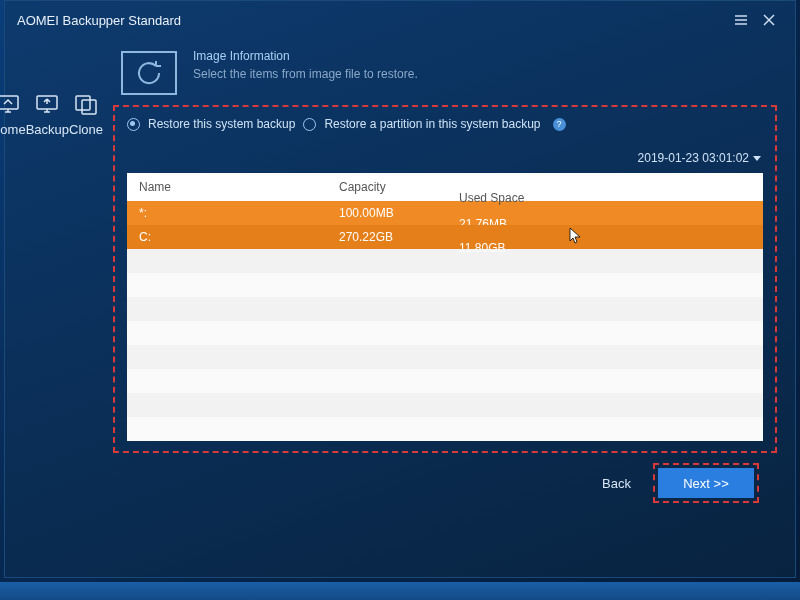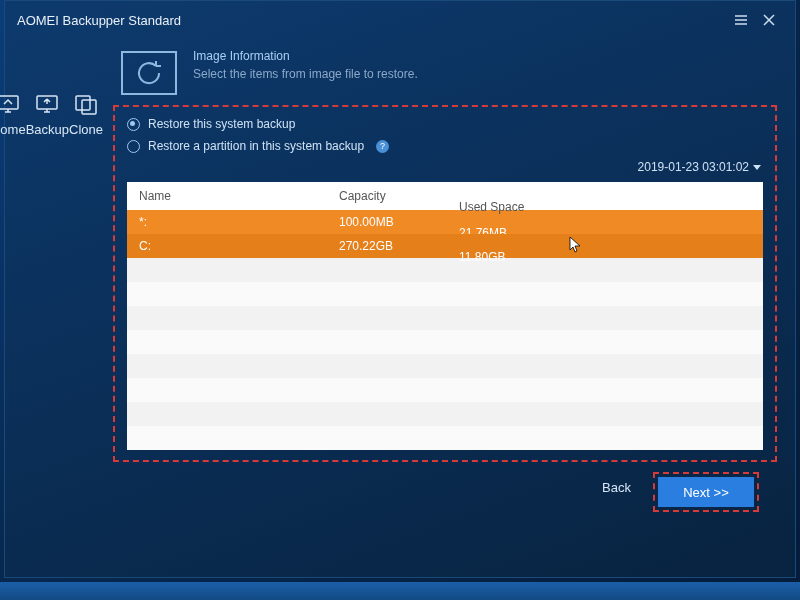--- a/index.html
+++ b/index.html
@@ -15,44 +15,44 @@
 .sb-item { display:flex; flex-direction:column; align-items:center; gap:6px; color:#d8e6f5; font-size:13px; height:72px; justify-content:center; cursor:pointer; }
 .sb-item.active { background:#2a7ee0; }
 .sb-item svg { width:26px; height:22px; stroke:#d8e6f5; fill:none; stroke-width:1.5; }
 .main { flex:1; padding:10px 18px 10px 10px; display:flex; flex-direction:column; }
 .header { display:flex; gap:16px; align-items:flex-start; margin-bottom:10px; }
 .header-icon { width:56px; height:44px; border:2px solid #8fb8e0; display:flex; align-items:center; justify-content:center; margin-left:8px; margin-top:2px; }
 .header-icon svg { width:26px; height:26px; stroke:#8fb8e0; fill:none; stroke-width:2; }
 .header-text h1 { color:#a8cff5; font-size:12px; font-weight:400; margin-bottom:4px; }
 .header-text p { color:#8aa8c8; font-size:12px; }
 .dashed { border:2px dashed #d83a3a; padding:10px 12px 10px 12px; position:relative; }
-.opts { display:flex; flex-direction:column; gap:8px; margin-bottom:6px; }
+.opts { display:flex; flex-direction:row; gap:8px; margin-bottom:6px; }
 .opt { display:flex; align-items:center; gap:8px; color:#cfe2f5; font-size:12px; cursor:pointer; }
 .radio { width:13px; height:13px; border-radius:50%; border:1.5px solid #9ec8f0; position:relative; flex-shrink:0; }
 .radio.checked::after { content:""; position:absolute; left:2px; top:2px; width:5px; height:5px; border-radius:50%; background:#9ec8f0; }
 .info-q { width:13px; height:13px; border-radius:50%; background:#4a90d9; color:#fff; font-size:9px; display:inline-flex; align-items:center; justify-content:center; margin-left:4px; }
-.ts-row { display:flex; justify-content:flex-end; margin:7px 2px 8px 0; }
+.ts-row { display:flex; justify-content:flex-end; margin:20px 2px 8px 0; }
 .ts { color:#cfe2f5; font-size:12px; cursor:pointer; display:flex; align-items:center; gap:4px; }
 .ts .caret { width:0; height:0; border-left:4px solid transparent; border-right:4px solid transparent; border-top:5px solid #cfe2f5; }
 .table { background:#fff; width:100%; }
 .thead { display:flex; height:28px; align-items:center; font-size:12px; color:#555; }
 .thead > div, .trow > div { padding-left:12px; }
 .col-name { width:200px; }
 .col-cap { width:120px; }
 .col-used { flex:1;margin-top:22px; }
 .trow { display:flex; height:24px; align-items:center; font-size:12px; color:#fff; background:#f08a24; }
 .trow.alt { background:#e57f1a; }
 .blank { height:24px; }
 .blank:nth-child(odd){ background:#fafafa; }
 .blank:nth-child(even){ background:#f2f2f2; }
 .cursor { position:absolute; left:438px; top:148px; pointer-events:none; }
 .cursor svg { width:14px; height:18px; }
 .chk-row { display:flex; align-items:center; gap:6px; color:#cfe2f5; font-size:12px; margin-top:6px; cursor:pointer; }
 .chkbox { width:12px; height:12px; border:1.5px solid #9ec8f0; }
-.footer { display:flex; justify-content:flex-end; align-items:flex-start; gap:12px; padding:10px 18px 4px 0; }
+.footer { display:flex; justify-content:flex-end; align-items:center; gap:12px; padding:10px 18px 4px 0; }
 .back { color:#d8e6f5; font-size:13px; cursor:pointer; padding:8px 10px; }
 .next-wrap { border:2px dashed #d83a3a; padding:3px; }
 .next { background:#2a7ee0; color:#ffffff; font-size:13px; width:96px; height:30px; display:flex; align-items:center; justify-content:center; cursor:pointer; border:none; }
 .taskbar { position:absolute; left:0; bottom:0; width:800px; height:18px; background:linear-gradient(#1a5fa8,#134a85); }
 </style>
 </head>
 <body>
 
 <div class="window">
   <div class="titlebar">

